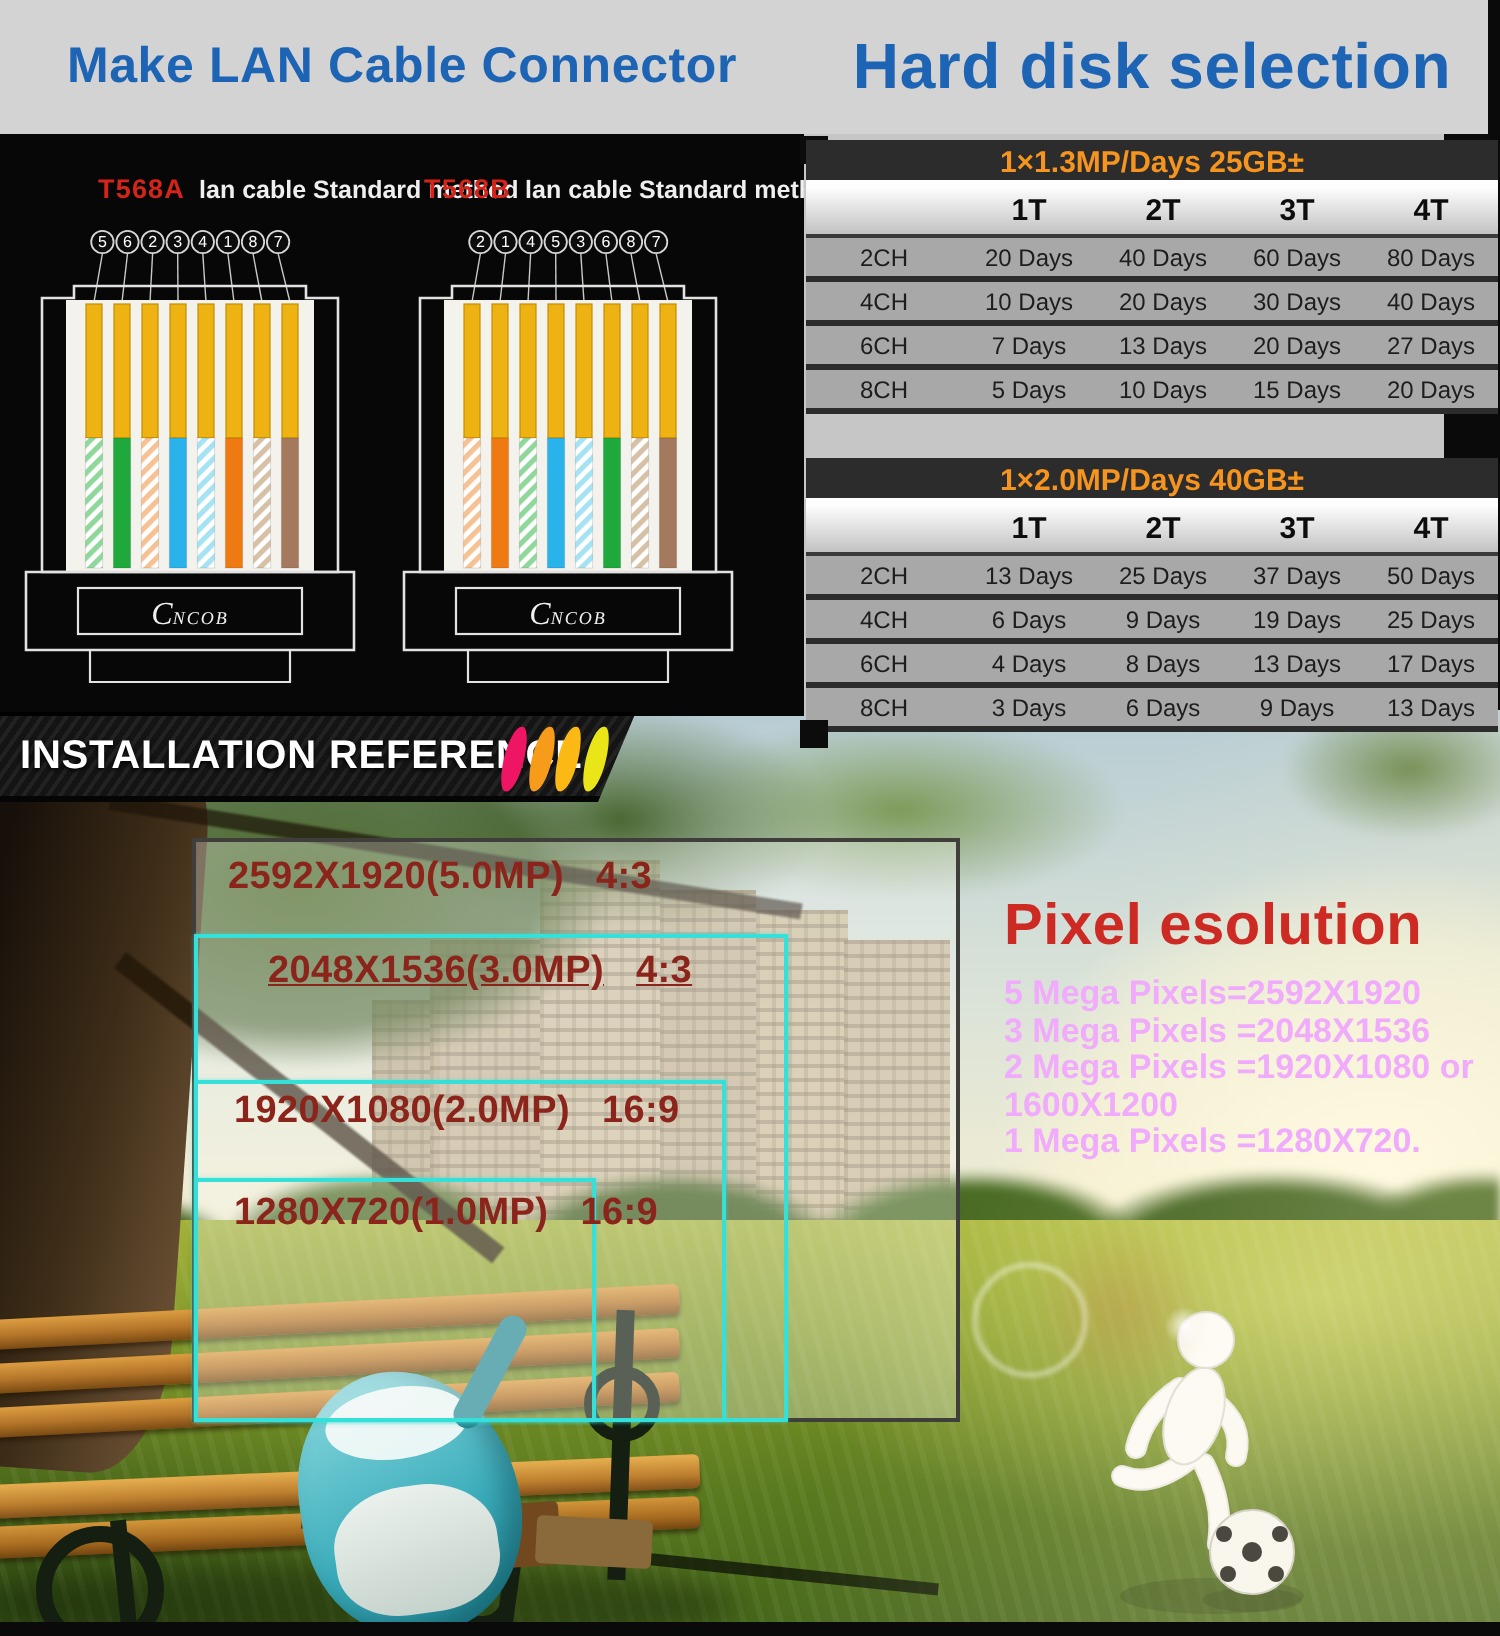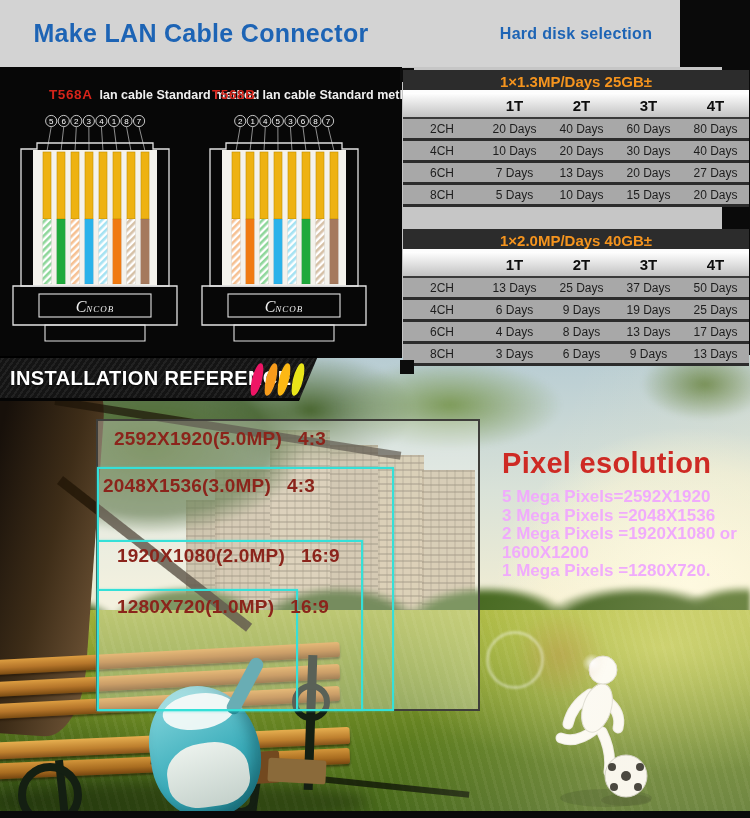--- a/index.html
+++ b/index.html
@@ -1,23 +1,23 @@
 <!DOCTYPE html>
 <html><head>
 <meta charset="utf-8">
 <style>
 *{box-sizing:border-box;margin:0;padding:0}
 body{width:750px;height:818px;overflow:hidden;background:#000;font-family:"Liberation Sans",sans-serif}
 .stage{position:relative;width:750px;height:818px;background:#0a0a0a}
 
 
-.top-band{position:absolute;left:0;top:0;width:680px;height:67px;background:#d3d3d3;z-index:4}
+.top-band{position:absolute;left:0;top:0;width:744px;height:67px;background:#d3d3d3;z-index:4}
 .heading{position:absolute;top:0;height:67px;display:flex;align-items:center;justify-content:center;color:#1d64b5;font-size:25px;font-weight:600;letter-spacing:.3px}
 .heading.left{left:0;width:402px}
-.heading.right{left:402px;width:348px;font-size:16px}
+.heading.right{left:402px;width:348px;font-size:32px}
 
 
 .lan-panel{position:absolute;left:0;top:67px;width:402px;height:291px;background:#070707;z-index:3}
 .diagram{position:absolute;top:0;width:190px;height:291px}
 #dg0{left:3px}#dg1{left:192px}
 .d-label{position:absolute;top:20px;left:46px;font-size:12.5px;color:#efefef;white-space:nowrap;font-weight:600}
 #dg1 .d-label{left:20px}
 .d-label b{color:#d5241a;font-size:13.5px;font-weight:700;margin-right:7px;letter-spacing:.6px}
 .diagram svg{position:absolute;top:38px;left:0}
 
@@ -407,21 +407,21 @@
         <circle cx="66" cy="137" r="4"></circle>
           <circle cx="90" cy="137" r="4"></circle>
       </g>
     </svg>
 
     <div class="ly rays"></div>
     <div id="res-layer">
         <div class="res-box r0" style="left: 96px; top: 64px; width: 384px; height: 292px;"></div>
         <div class="res-label" style="left: 114px; top: 73px;"><span>2592X1920(5.0MP)</span><span class="ratio">4:3</span></div>
         <div class="res-box r1" style="left: 97px; top: 112px; width: 297px; height: 244px; border-color: rgb(53, 224, 216);"></div>
-        <div class="res-label" style="left: 103px; top: 120px;"><span>2048X1536(3.0MP)</span><span class="ratio">4:3</span></div>
+        <div class="res-label" style="left: 134px; top: 120px; text-decoration: underline;"><span>2048X1536(3.0MP)</span><span class="ratio">4:3</span></div>
         <div class="res-box r2" style="left: 97px; top: 185px; width: 266px; height: 171px; border-color: rgb(53, 224, 216);"></div>
         <div class="res-label" style="left: 117px; top: 190px;"><span>1920X1080(2.0MP)</span><span class="ratio">16:9</span></div>
         <div class="res-box r3" style="left: 97px; top: 234px; width: 201px; height: 122px; border-color: rgb(53, 224, 216);"></div>
         <div class="res-label" style="left: 117px; top: 241px;"><span>1280X720(1.0MP)</span><span class="ratio">16:9</span></div>
       </div>
     <div class="ly flare-big"></div>
     <div class="ly flare-ring"></div>
     <div class="ly flare-dot"></div>
 
     <div class="pixel-info">

